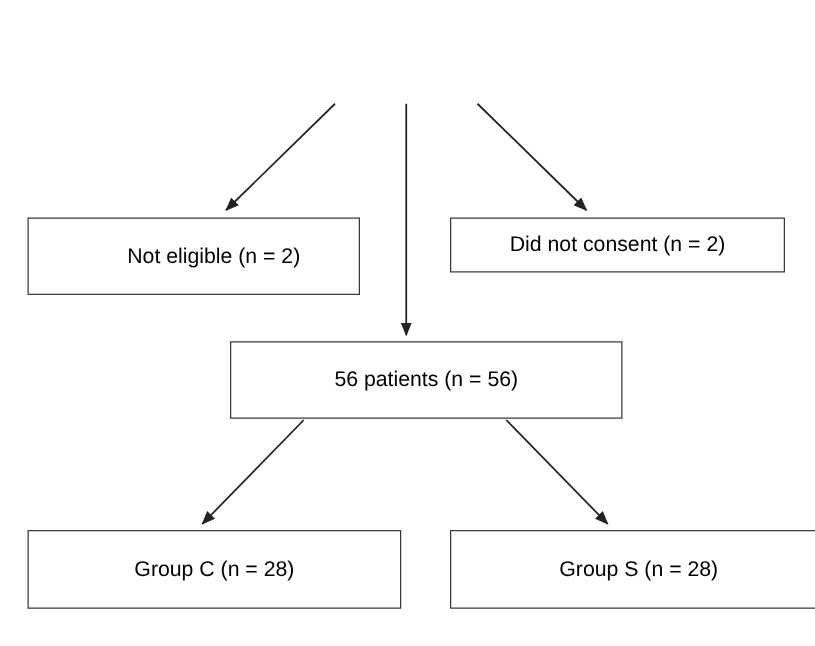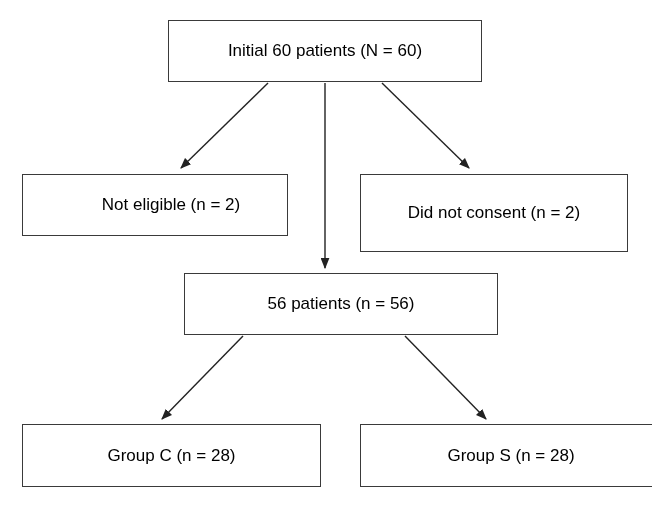--- a/index.html
+++ b/index.html
@@ -23,21 +23,21 @@
     display: flex;
     align-items: center;
     justify-content: center;
     font-size: 17px;
     color: #000000;
     white-space: nowrap;
     z-index: 2;
   }
   #box-initial        { left: 168px; top: 20px;  width: 314px; height: 62px; }
   #box-not-eligible   { left: 22px;  top: 174px; width: 266px; height: 62px; padding-left: 32px; }
-  #box-did-not-consent{ left: 360px; top: 174px; width: 268px; height: 78px; align-items: center; }
+  #box-did-not-consent{ left: 360px; top: 174px; width: 268px; height: 44px; align-items: center; }
   #box-patients-56    { left: 184px; top: 273px; width: 314px; height: 62px; }
   #box-group-c        { left: 22px;  top: 424px; width: 299px; height: 63px; }
   #box-group-s        { left: 360px; top: 424px; width: 302px; height: 63px; }
   #edge-layer {
     position: absolute;
     left: 0; top: 0;
     width: 652px; height: 517px;
     z-index: 1;
   }
   #edge-layer line {
@@ -56,23 +56,20 @@
         <path d="M0,0 L10,4 L0,8 Z" fill="#222222"></path>
       </marker>
     </defs>
     <line x1="268" y1="83" x2="181" y2="168" marker-end="url(#arrowhead)"></line>
     <line x1="325" y1="83" x2="325" y2="268" marker-end="url(#arrowhead)"></line>
     <line x1="382" y1="83" x2="469" y2="168" marker-end="url(#arrowhead)"></line>
     <line x1="243" y1="336" x2="162" y2="419" marker-end="url(#arrowhead)"></line>
     <line x1="405" y1="336" x2="486" y2="419" marker-end="url(#arrowhead)"></line>
   </svg>
 
-  <div class="flow-box" id="box-initial">
-    <span>Initial 60 patients (N = 60)</span>
-  </div>
 
   <div class="flow-box" id="box-not-eligible">
     <span>Not eligible (n = 2)</span>
   </div>
 
   <div class="flow-box" id="box-did-not-consent">
     <span>Did not consent (n = 2)</span>
   </div>
 
   <div class="flow-box" id="box-patients-56">

